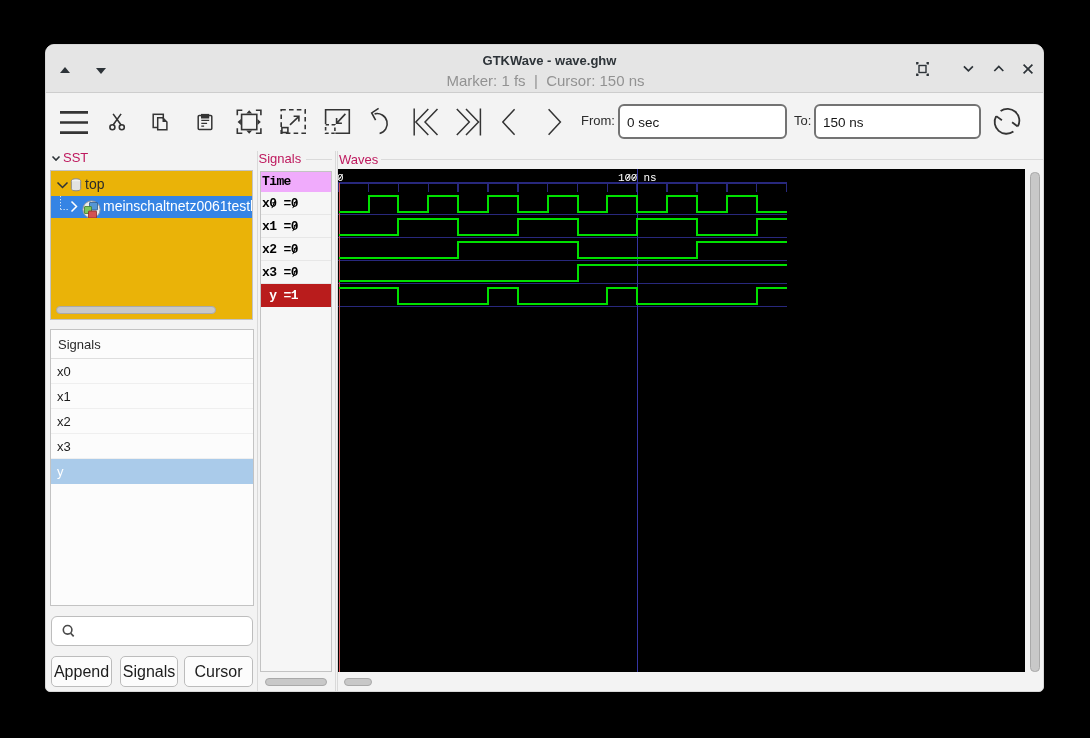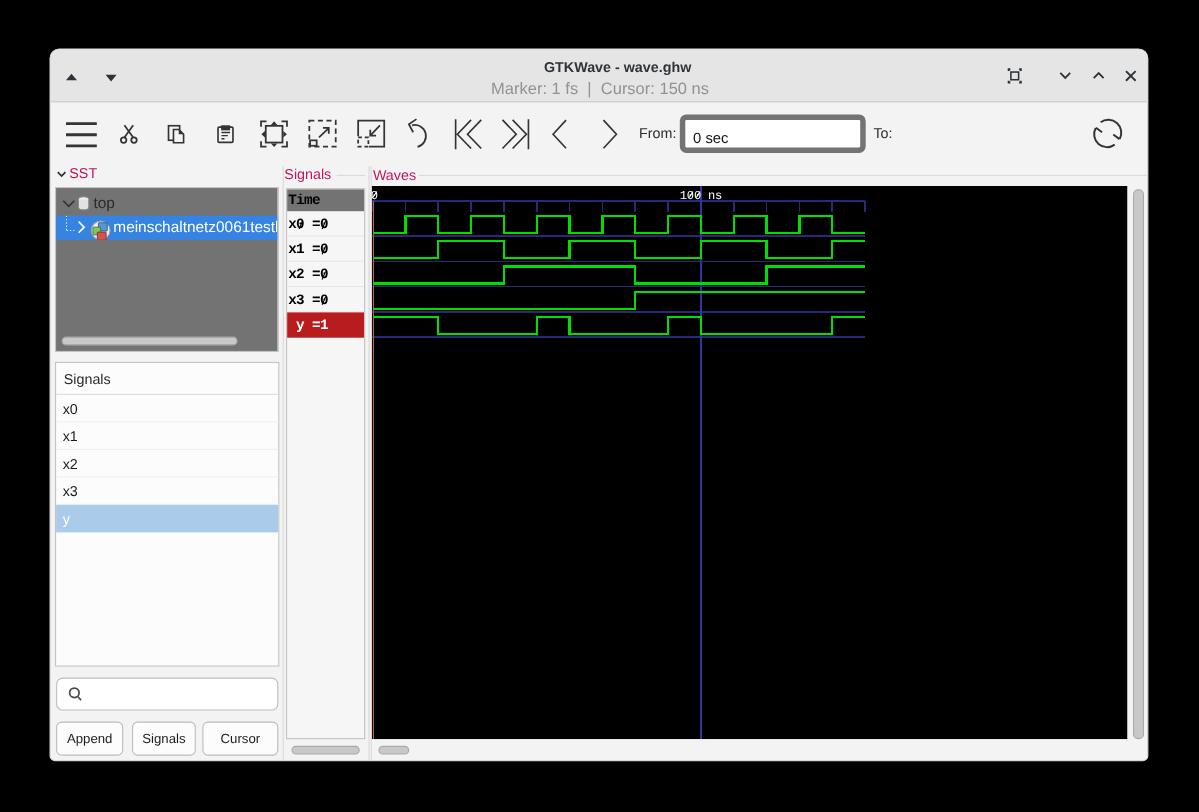--- a/index.html
+++ b/index.html
@@ -2,37 +2,37 @@
 <html><head>
 <meta charset="utf-8">
 <style>
 html,body{margin:0;padding:0;background:#000;width:1090px;height:738px;overflow:hidden;}
 *{box-sizing:border-box;}
 body{font-family:"Liberation Sans", sans-serif;position:relative;}
 #win{position:absolute;left:45px;top:44px;width:999px;height:648px;background:#f3f3f3;border-radius:9px 9px 5px 5px;overflow:hidden;border:1px solid #d8d8d8;}
 #titlebar{position:absolute;left:0;top:0;width:999px;height:48px;background:#e5e5e5;border-bottom:1px solid #cdcdcd;}
 .tri-up{position:absolute;width:0;height:0;border-left:5.5px solid transparent;border-right:5.5px solid transparent;border-bottom:6px solid #2d3338;left:14px;top:22px;}
 .tri-dn{position:absolute;width:0;height:0;border-left:5.5px solid transparent;border-right:5.5px solid transparent;border-top:6px solid #2d3338;left:50px;top:23px;}
-#title{position:absolute;left:16px;top:8px;width:999px;text-align:center;font-size:13px;font-weight:bold;color:#2d3338;}
+#title{position:absolute;left:4px;top:8px;width:999px;text-align:center;font-size:13px;font-weight:bold;color:#2d3338;}
 #subtitle{position:absolute;left:0;top:27px;width:999px;text-align:center;font-size:15px;color:#929292;}
 #toolbar-svg{position:absolute;left:0;top:48px;}
 .lbl{position:absolute;font-size:13px;color:#2c2c2c;text-align:right;}
-.inputbox{position:absolute;top:59px;height:35px;background:#fff;border:5px solid #737373;border-radius:6px;font-size:13.5px;color:#161616;line-height:33px;padding-left:7px;}
+.inputbox{position:absolute;top:59px;height:35px;background:#fff;border:2px solid #737373;border-radius:6px;font-size:13.5px;color:#161616;line-height:33px;padding-left:7px;}
 
 .panel-label{position:absolute;font-size:13px;color:#be185d;}
 .box{position:absolute;background:#fdfdfd;border:1px solid #c3c3c3;}
-#treebox{left:4px;top:125px;width:203px;height:150px;background:#737373;}
+#treebox{left:4px;top:125px;width:203px;height:150px;background:#eab308;}
 .trow{position:relative;height:22px;font-size:13px;color:#2a2a2a;white-space:nowrap;overflow:hidden;}
 #sigbox{left:4px;top:284px;width:204px;height:277px;background:#fcfcfc;}
 .srow{height:25px;font-size:13px;color:#1c1c1c;line-height:25px;padding-left:6px;border-bottom:1px solid #efefef;}
 #searchbox{position:absolute;left:5px;top:571px;width:202px;height:30px;background:#fff;border:1px solid #bdbdbd;border-radius:6px;}
-.btn{position:absolute;top:611px;height:31px;background:#fcfcfc;border:1px solid #bcbcbc;border-radius:5px;font-size:12px;color:#1c1c1c;text-align:center;line-height:29px;}
+.btn{position:absolute;top:611px;height:31px;background:#fcfcfc;border:1px solid #bcbcbc;border-radius:5px;font-size:16px;color:#1c1c1c;text-align:center;line-height:29px;}
 
 #mlist{position:absolute;left:214px;top:126px;width:72px;height:501px;background:#f6f6f6;border:1px solid #c3c3c3;overflow:hidden;font-family:"Liberation Mono", monospace;font-weight:bold;font-size:13px;letter-spacing:-0.6px;color:#000;}
-.mhead{height:20px;background:#737373;line-height:20px;padding-left:1px;}
+.mhead{height:20px;background:#f0abfc;line-height:20px;padding-left:1px;}
 .mrow{height:23px;line-height:23px;padding-left:1px;border-bottom:1px solid #e7e7e7;}
 .msel{background:#b91c1c;color:#fff;border-bottom:none;}
 
 .vsep{position:absolute;top:106px;width:1px;height:542px;background:#d9d9d9;}
 
 .thumb{position:absolute;background:#c8c8c8;border:1px solid #a9a9a9;border-radius:4.5px;}
 #wavesvg{position:absolute;left:292px;top:124px;}
 .frameline{position:absolute;height:1px;background:#dadada;}
 </style>
 </head>
@@ -112,20 +112,21 @@
     <path d="M502.6 16.2 L514.4 29 L502.6 41.8" stroke-width="1.5"></path>
 
     <g stroke-width="1.8">
       <path d="M954.6 18.1 A11.8 11.8 0 0 1 971.9 33.3 M971.7 33.5 L966.1 29.3"></path>
       <path d="M967.4 38.5 A11.8 11.8 0 0 1 950.1 23.3 M950.3 23.1 L955.9 27.3"></path>
     </g>
   </svg>
   <div class="lbl" style="left:535px;top:68px;">From:</div>
   <div class="inputbox" style="left:572px;width:169px;">0 sec</div>
   <div class="lbl" style="left:748px;top:68px;">To:</div>
+  <div class="inputbox" style="left:768px;width:167px;">150 ns</div>
 
   <div class="panel-label" style="left:17px;top:105px;">SST</div>
   <svg width="14" height="14" style="position:absolute;left:3px;top:106px" fill="none" stroke="#2d3338" stroke-width="1.6">
       <path d="M3.5 5.5l3.5 3.5 3.5-3.5"></path>
     </svg>
   <div class="box" id="treebox">
     <div class="trow" style="top:3px;font-size:14px;">
       <svg width="16" height="14" style="position:absolute;left:4px;top:5px" fill="none" stroke="#2d3338" stroke-width="1.5">
           <path d="M2.5 3.5l5 5L12.5 3.5"></path>
         </svg>

